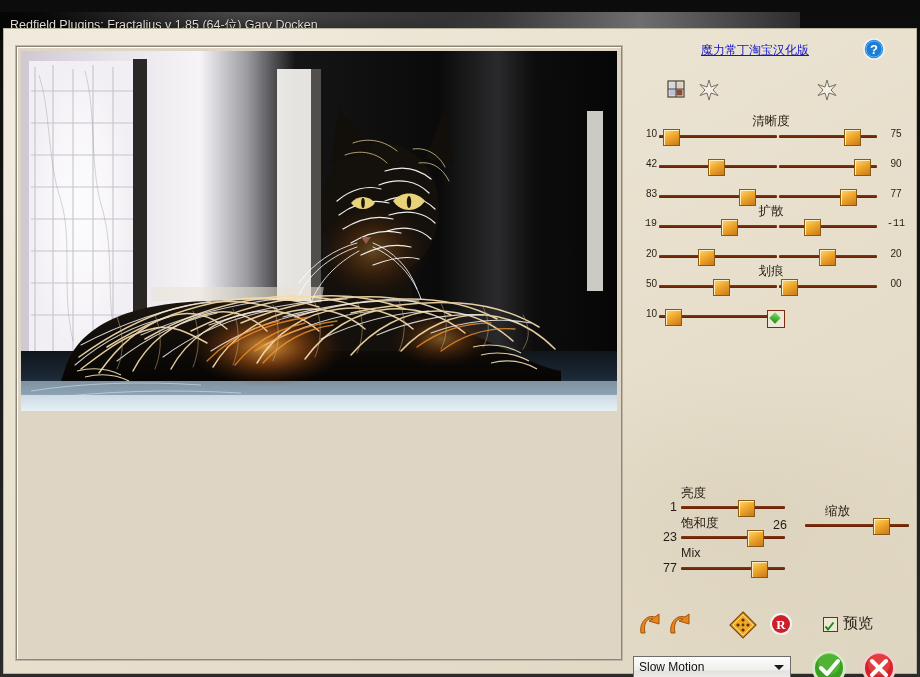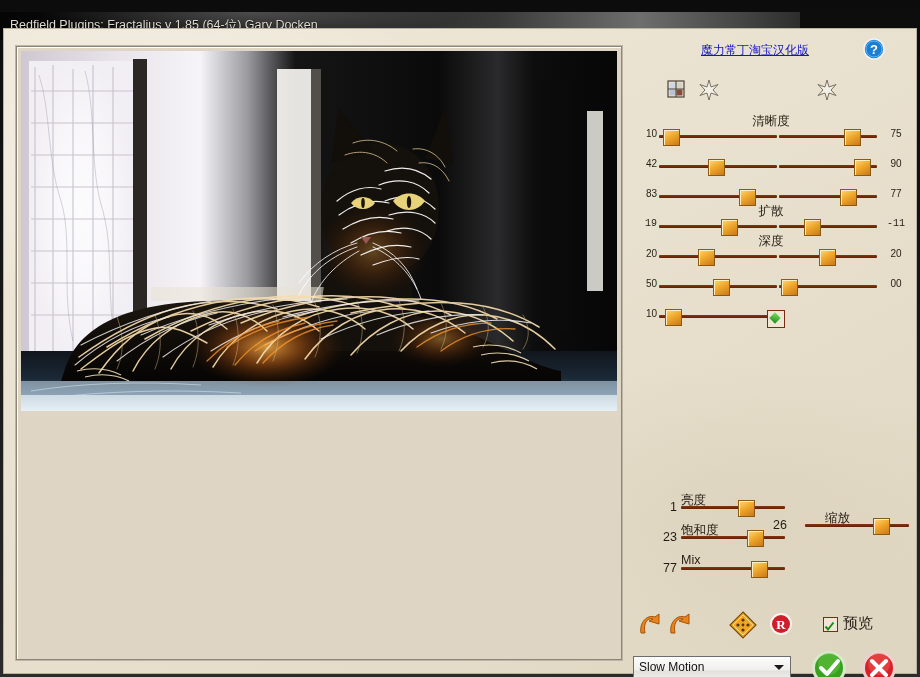--- a/index.html
+++ b/index.html
@@ -71,21 +71,21 @@
 
   
   #greenbtn{position:absolute;left:142px;top:282px;width:16px;height:16px;
     background:#efe7d6;border:1px solid #7a2c10;cursor:pointer;}
   #greenbtn div{position:absolute;left:3px;top:3px;width:8px;height:8px;
     background:linear-gradient(150deg,#7ae063,#1f8a18);
     transform:rotate(45deg);}
 
   
   .brow{position:absolute;height:22px;}
-  .blabel{position:absolute;top:-13px;left:0;font-size:12.5px;color:#2a2118;margin-top:7px;}
+  .blabel{position:absolute;top:-13px;left:0;font-size:12.5px;color:#2a2118;}
   .bval{position:absolute;top:2px;left:-26px;width:22px;text-align:right;
     font-size:12.5px;color:#241c14;}
   .btrack{position:absolute;top:8px;left:0;height:3px;width:104px;
     background:linear-gradient(180deg,#8a3412,#5e2207);border-radius:1px;}
 
   
   .btnicon{position:absolute;cursor:pointer;}
   #previewchk{position:absolute;left:198px;top:589px;width:13px;height:13px;
     background:#efe7d6;border:1px solid #7a2c10;cursor:pointer;}
   #previewlabel{position:absolute;left:218px;top:586px;font-size:15px;color:#2a2118;}
@@ -367,29 +367,29 @@
           <div class="srow" style="top: 188px; font-family: Liberation Mono, monospace;">
             <div class="slabel">扩散</div>
             <div class="sval l">19</div>
             <div class="track l"></div>
             <div class="knob" style="left: 95.8px;"></div>
             <div class="track r"></div>
             <div class="knob" style="left: 178.9px;"></div>
             <div class="sval r">-11</div>
           </div>
           <div class="srow" style="top: 218px;">
-            <div class="slabel">深度</div>
             <div class="sval l">20</div>
             <div class="track l"></div>
             <div class="knob" style="left: 73.14px;"></div>
             <div class="track r"></div>
             <div class="knob" style="left: 193.84px;"></div>
             <div class="sval r">20</div>
           </div>
           <div class="srow" style="top: 248px;">
+            <div class="slabel">划痕</div>
             <div class="sval l">50</div>
             <div class="track l"></div>
             <div class="knob" style="left: 87.56px;"></div>
             <div class="track r"></div>
             <div class="knob" style="left: 155.66px;"></div>
             <div class="sval r">00</div>
           </div>
           <div class="srow" style="top: 278px;">
             <div class="sval l">10</div>
             <div class="track l"></div>

